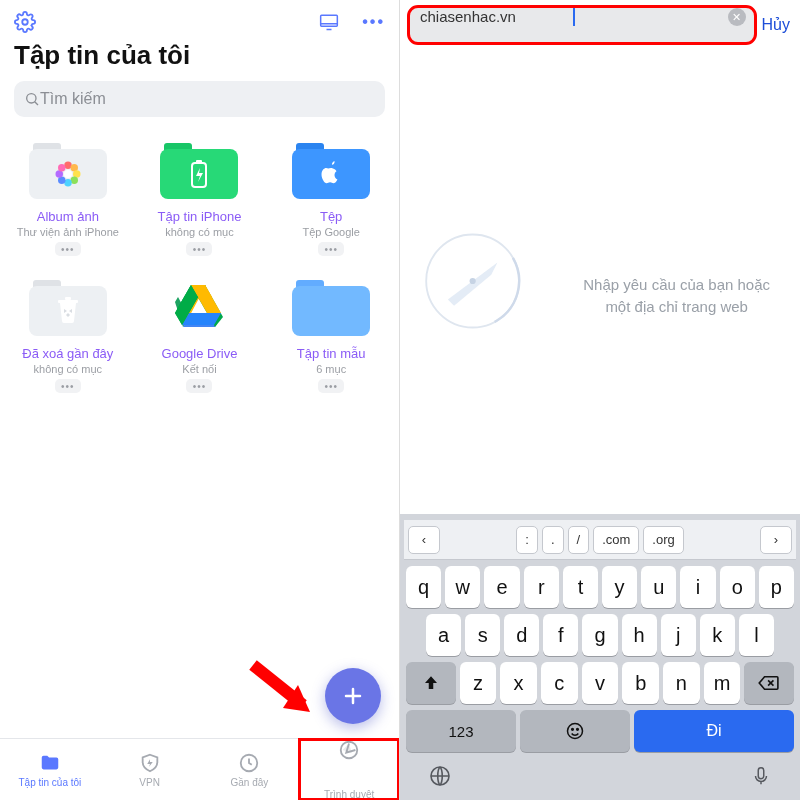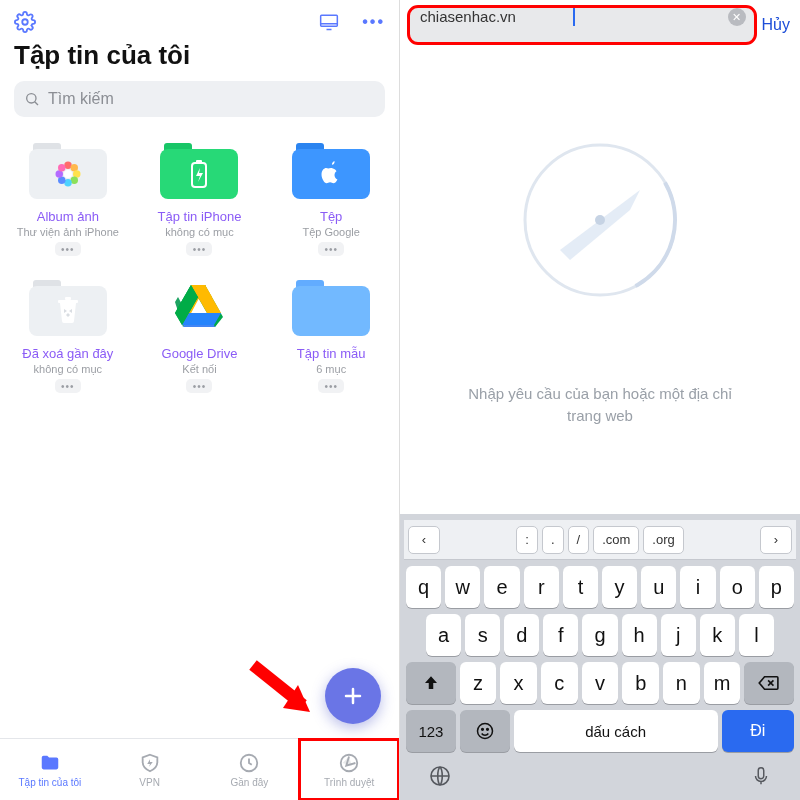--- a/index.html
+++ b/index.html
@@ -6,50 +6,50 @@
   body { width: 800px; height: 800px; background: #fff; display: flex; }
   .pane { position: relative; background: #fff; overflow: hidden; }
   .left { width: 400px; height: 800px; border-right: 1px solid #ddd; display: flex; flex-direction: column; }
   .right { width: 400px; height: 800px; display: flex; flex-direction: column; }
 
   
   .l-topbar { display: flex; align-items: center; justify-content: space-between; padding: 6px 14px 0 14px; height: 38px; }
   .ico { color: #5a78ff; display: inline-flex; align-items: center; justify-content: center; }
   .l-top-right { display: flex; align-items: center; gap: 22px; }
   .l-title { font-size: 26px; font-weight: 700; color: #111; padding: 2px 14px 10px; }
-  .l-search { margin: 0 14px 14px; height: 36px; border-radius: 10px; background: #eef0f3; display: flex; align-items: center; padding: 0 10px; color: #8b8e94; font-size: 16px; gap: 8px; }
+  .l-search { margin: 0 14px 14px; height: 36px; border-radius: 10px; background: #eef0f3; display: flex; align-items: center; padding: 0 10px; color: #8b8e94; font-size: 16px; gap: 0; }
   .l-search svg { stroke: #8b8e94; }
   .grid { display: grid; grid-template-columns: repeat(3,1fr); gap: 6px 4px; padding: 0 4px; }
   .cell { display: flex; flex-direction: column; align-items: center; text-align: center; padding: 6px 2px; }
   .folder { width: 82px; height: 64px; position: relative; margin-bottom: 8px; }
   .folder .tab { position: absolute; top: 6px; left: 6px; width: 28px; height: 10px; border-radius: 3px 3px 0 0; }
   .folder .body { position: absolute; top: 12px; left: 2px; right: 2px; bottom: 2px; border-radius: 8px; display: flex; align-items: center; justify-content: center; }
   .gray .tab { background: #dfe2e6; } .gray .body { background: #edf0f3; }
   .green .tab { background: #18c667; } .green .body { background: #27d977; }
   .blue .tab { background: #2b84f0; } .blue .body { background: #3d96ff; }
   .drive { width: 56px; height: 56px; margin: 4px 0 12px; display: flex; align-items: center; justify-content: center; }
   .cell .name { font-size: 13px; color: #8b5cf6; font-weight: 500; }
   .cell .sub { font-size: 11px; color: #9b9ea4; margin-top: 2px; }
   .cell .dots { margin-top: 4px; width: 26px; height: 14px; border-radius: 5px; background: #f1f2f4; color: #9b9ea4; font-size: 10px; display:flex;align-items:center;justify-content:center; letter-spacing:1px;}
   .fab { position: absolute; right: 18px; bottom: 76px; width: 56px; height: 56px; border-radius: 50%; background: #6a75e6; color: #fff; display: flex; align-items: center; justify-content: center; box-shadow: 0 4px 14px rgba(80,90,200,.4); }
   .l-tabs { height: 62px; border-top: 1px solid #e4e6ea; display: flex; }
   .l-tab { flex: 1; display: flex; flex-direction: column; align-items: center; justify-content: center; gap: 3px; font-size: 10px; color: #a6aab1; position: relative; }
   .l-tab.active { color: #5a78ff; }
   .l-tab svg { width: 22px; height: 22px; }
-  .hl-red { outline: 3px solid #f00; outline-offset: -2px; }
+  .hl-red { outline: 3px solid #f00; outline-offset: -2px; justify-content: space-between; }
   .arrow { position: absolute; width: 70px; height: 60px; left: 248px; bottom: 80px; pointer-events:none; }
 
   
   .r-addr { display: flex; align-items: center; gap: 8px; padding: 8px 10px 6px; }
   .r-input-wrap { flex: 1; height: 34px; background: #e8e9eb; border-radius: 8px; display: flex; align-items: flex-start; padding: 0 8px 0 10px; position: relative; outline: 3px solid #f00; }
   .r-input { flex: 1; font-size: 15px; color: #333; background: transparent; border: none; outline: none; }
   .caret { width: 2px; height: 18px; background: #2a6af0; display: inline-block; }
   .clearbtn { width: 18px; height: 18px; border-radius: 50%; background: #b9bbc0; color: #fff; font-size: 11px; display: flex; align-items: center; justify-content: center; }
   .r-cancel { color: #1d4ed8; font-size: 16px; }
-  .r-body { flex: 1; display: flex; flex-direction: column; align-items: center; justify-content: center; color: #9aa0a8; padding: 20px; text-align: center; gap: 48px; }
+  .r-body { flex: 1; display: flex; flex-direction: row; align-items: center; justify-content: center; color: #9aa0a8; padding: 20px; text-align: center; gap: 48px; }
   .r-msg { margin-top: 30px; font-size: 15px; line-height: 1.5; max-width: 300px; }
 
   
   .kbd { background: #d2d5db; padding: 6px 4px 6px; }
   .acc { display: flex; align-items: center; height: 40px; padding: 0 4px; gap: 4px; background: #eef0f3; border-bottom: 1px solid #c5c8ce; }
   .acc .spacer { flex: 1; }
   .acc-btn { height: 28px; padding: 0 8px; background: #fff; border: 1px solid #c5c8ce; border-radius: 5px; font-size: 13px; color: #333; display:flex;align-items:center; }
   .acc .nav { width: 32px; justify-content:center; }
   .krow { display: flex; gap: 4px; margin: 6px 2px; }
   .key { flex: 1; height: 42px; background: #fff; border-radius: 6px; box-shadow: 0 1px 0 #9a9da3; display: flex; align-items: center; justify-content: center; font-size: 20px; color: #111; }
@@ -323,21 +323,20 @@
     <div class="krow row4">
       <div class="key fn k123">123</div>
       <div class="key fn emoji">
           <svg width="20" height="20" viewBox="0 0 24 24" fill="none" stroke="#111" stroke-width="1.8">
             <circle cx="12" cy="12" r="9"></circle>
             <circle cx="9" cy="10" r="1" fill="#111"></circle>
             <circle cx="15" cy="10" r="1" fill="#111"></circle>
             <path d="M8 15c1 1.5 2.5 2 4 2s3-.5 4-2"></path>
           </svg>
         </div>
-      <div class="key space">dấu cách</div>
       <div class="key go">Đi</div>
     </div>
     <div class="kbd-footer">
       <span><svg width="24" height="24" viewBox="0 0 24 24" fill="none" stroke="currentColor" stroke-width="1.6">
             <circle cx="12" cy="12" r="9"></circle>
             <path d="M3 12h18M12 3c3 3 3 15 0 18M12 3c-3 3-3 15 0 18"></path>
           </svg></span>
       <span><svg width="22" height="24" viewBox="0 0 24 24" fill="none" stroke="currentColor" stroke-width="1.6">
             <rect x="9" y="3" width="6" height="12" rx="3"></rect>
             <path d="M6 12a6 6 0 0 0 12 0M12 18v3"></path>

